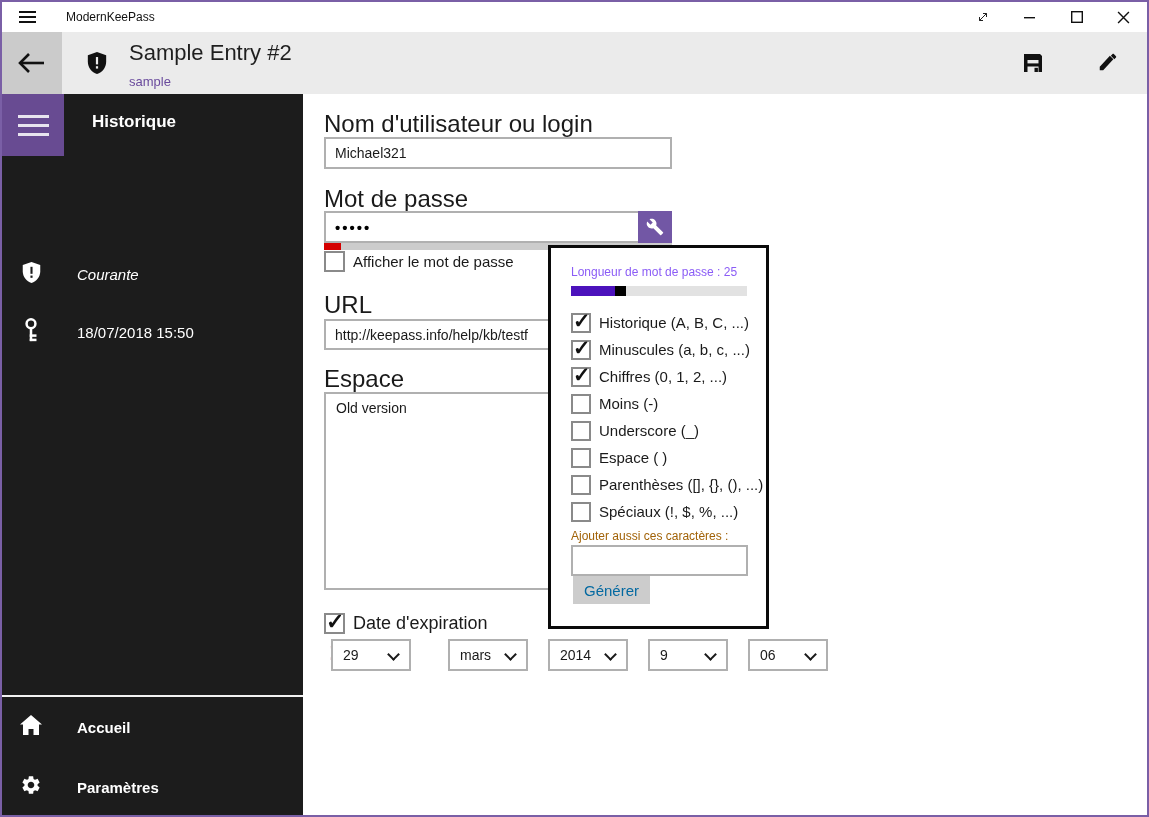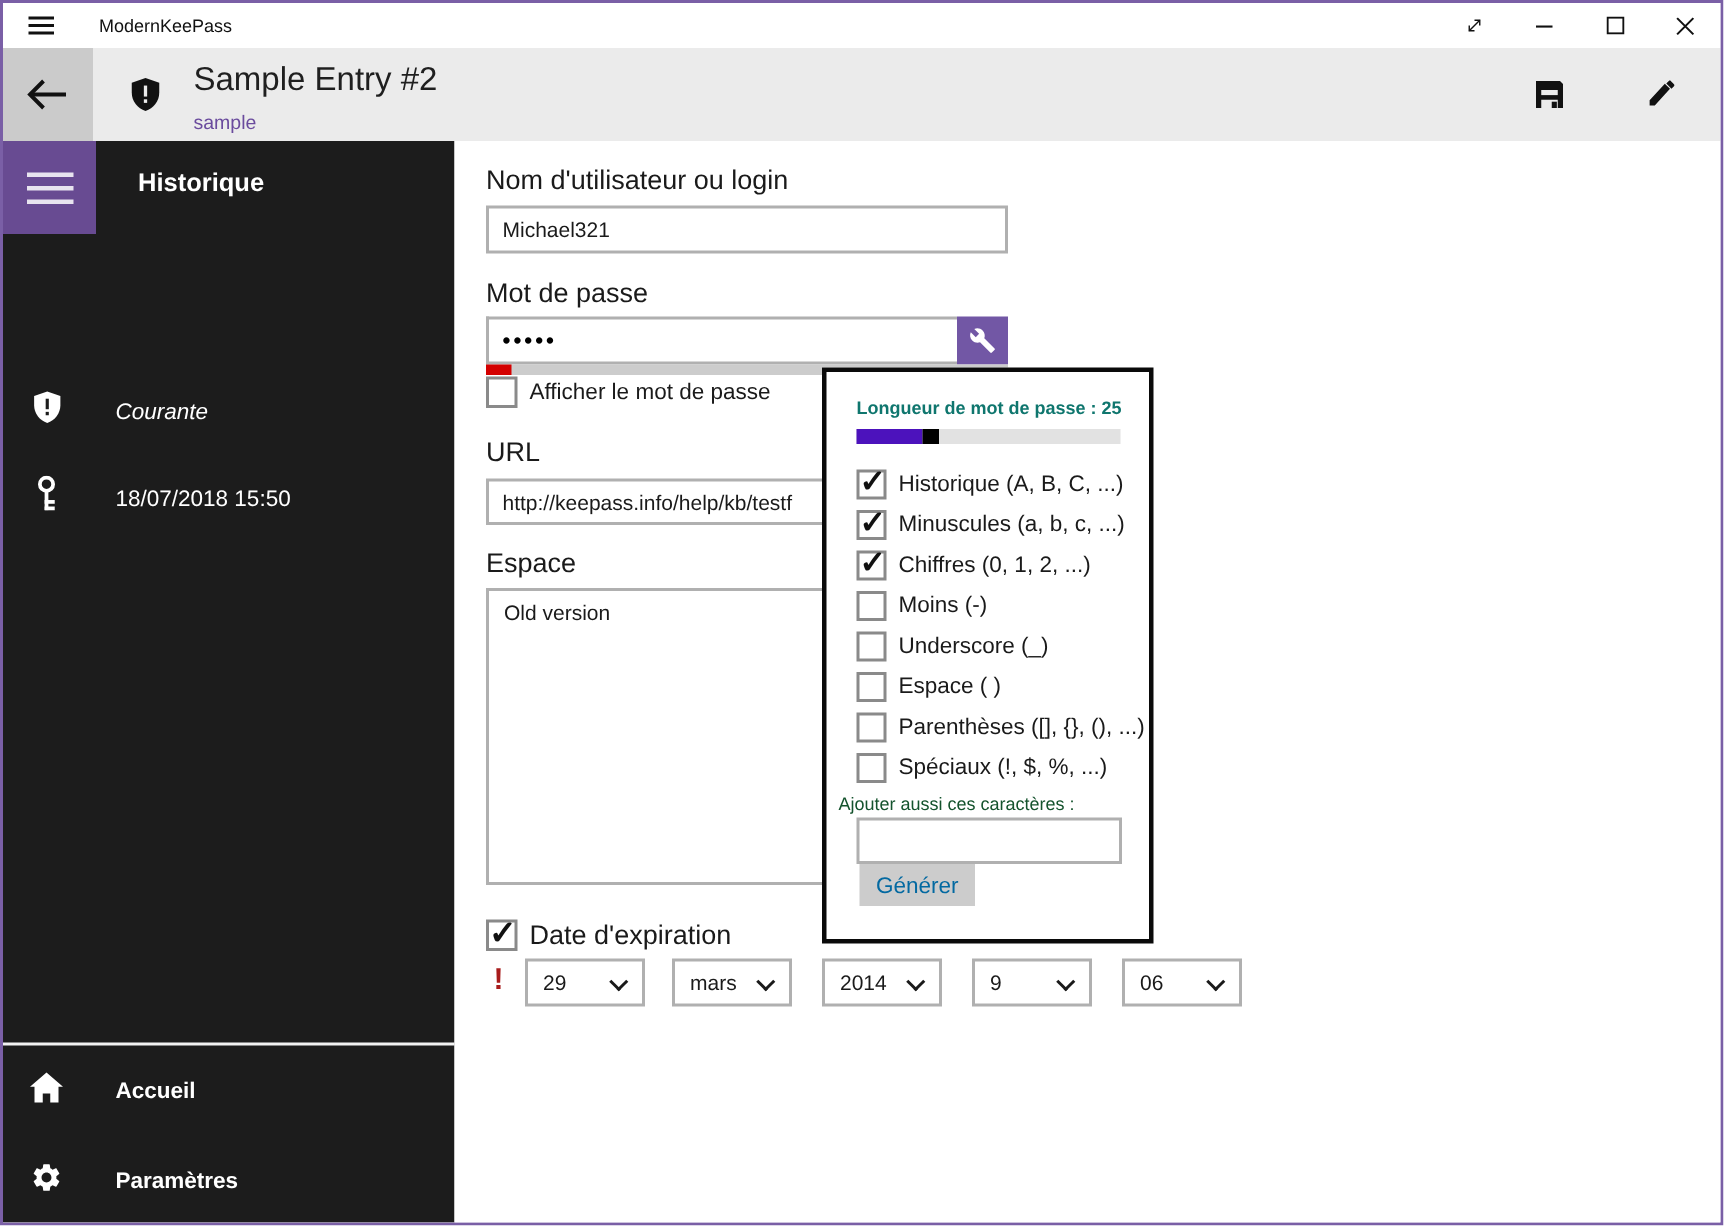--- a/index.html
+++ b/index.html
@@ -30,50 +30,50 @@
   .sb-burger .bars span { display:block; height:3px; background:#e8e4ef; }
   .sb-heading { position:absolute; left:90px; top:18px; font-size:17px; font-weight:bold; }
   .sb-item { position:absolute; left:0; width:100%; height:40px; display:flex; align-items:center; }
   .sb-item .ic { position:absolute; left:17px; width:24px; text-align:center; }
   .sb-item .lbl { position:absolute; left:75px; font-size:15px; }
   .sb-sep { position:absolute; left:0; top:601px; width:100%; height:2px; background:#f2f2f2; }
   .bold { font-weight:bold; }
   .italic { font-style:italic; }
   
   .content { position:absolute; left:301px; top:92px; right:0; bottom:0; background:#fff; }
-  .f-label { position:absolute; font-size:18px; color:#1a1a1a; }
+  .f-label { position:absolute; font-size:24px; color:#1a1a1a; }
   .f-input { position:absolute; border:2px solid #b0b0b0; background:#fff; font-size:14px; color:#1a1a1a; padding:6px 9px; font-family:"Liberation Sans", sans-serif; outline:none; }
   .pw-row { position:absolute; left:21px; top:117px; width:348px; height:32px; display:flex; }
   .pw-input { flex:1; border:2px solid #b0b0b0; border-right:none; font-size:15px; font-weight:bold; letter-spacing:2px; padding:0 9px; display:flex; align-items:center; }
   .pw-btn { width:34px; height:32px; background:#7257a5; display:flex; align-items:center; justify-content:center; }
   .strength { position:absolute; left:21px; top:149px; width:348px; height:7px; background:#cccccc; }
   .strength .fill { height:100%; background:#d40000; }
   .cb { width:21px; height:21px; border:2px solid #8a8a8a; background:#fff; position:relative; flex:none; }
   .cb .mark { position:absolute; left:0px; top:-6px; font-size:22px; font-weight:bold; color:#111; display:none; }
   .cb.checked .mark { display:block; }
   .cb-row { position:absolute; display:flex; align-items:center; }
   .cb-row .cb-lbl { margin-left:8px; font-size:15px; color:#1a1a1a; }
   .notes-box { position:absolute; left:21px; top:298px; width:348px; height:198px; border:2px solid #b0b0b0; font-size:14px; color:#1a1a1a; padding:6px 10px; resize:none; font-family:"Liberation Sans", sans-serif; outline:none; }
   .exp-row { left:21px; top:519px; }
   .exp-row .cb-lbl { font-size:18px; }
   .warn { position:absolute; left:26px; top:548px; font-size:20px; font-weight:bold; color:#a81c1c; }
   .dd { position:absolute; top:545px; width:80px; height:32px; border:2px solid #b0b0b0; background:#fff; font-size:14px; color:#1a1a1a; line-height:28px; padding-left:10px; }
   .dd .chev { position:absolute; right:11px; top:9px; width:9px; height:9px; border-right:2px solid #1a1a1a; border-bottom:2px solid #1a1a1a; transform:rotate(45deg); }
   
   .popup { position:absolute; left:546px; top:243px; width:221px; height:384px; background:#fff; border:3px solid #0a0a0a; z-index:10; }
-  .pp-len { position:absolute; left:20px; top:17px; font-size:12px; color:#0f766e;font-weight:bold; }
+  .pp-len { position:absolute; left:20px; top:17px; font-size:12px; color:#8b5cf6; }
   .pp-slider { position:absolute; left:20px; top:38px; width:176px; height:10px; background:#e2e2e2; }
   .pp-slider .fill { height:100%; background:#4c12bc; float:left; }
   .pp-slider .thumb { width:11px; height:10px; background:#000; float:left; }
   .pp-opts { position:absolute; left:20px; top:61px; }
   .pp-opt { display:flex; align-items:center; height:27px; }
   .pp-opt .cb { width:20px; height:20px; }
   .pp-opt .cb .mark { font-size:21px; top:-6px; }
   .pp-opt .lbl { margin-left:8px; font-size:15px; color:#1a1a1a; white-space:nowrap; }
-  .pp-add { position:absolute; left:8px; top:281px; font-size:12px; color:#14532d; }
+  .pp-add { position:absolute; left:20px; top:281px; font-size:12px; color:#a16207; }
   .pp-input { position:absolute; left:20px; top:297px; width:177px; height:31px; border:2px solid #b0b0b0; font-size:14px; padding:0 8px; outline:none; }
   .pp-gen { position:absolute; left:22px; top:328px; width:77px; height:28px; background:#cccccc; border:none; font-size:15px; color:#0369a1; font-family:"Liberation Sans", sans-serif; }
 </style>
 </head>
 <body>
 
 <div class="window">
 
   <div class="titlebar">
     <div class="tb-burger">
@@ -223,21 +223,21 @@
     <textarea class="notes-box" style="">Old version</textarea>
 
     <div class="cb-row exp-row">
       <div class="cb checked">
           <span class="mark">✓</span>
         </div>
       <span class="cb-lbl">Date d'expiration</span>
     </div>
     <div class="warn">!</div>
 
-    <div class="dd" style="left:47px;">
+    <div class="dd" style="left:28px;">
       <span>29</span>
       <span class="chev"></span>
     </div>
     <div class="dd" style="left:145px;">
       <span>mars</span>
       <span class="chev"></span>
     </div>
     <div class="dd" style="left:245px;">
       <span>2014</span>
       <span class="chev"></span>

